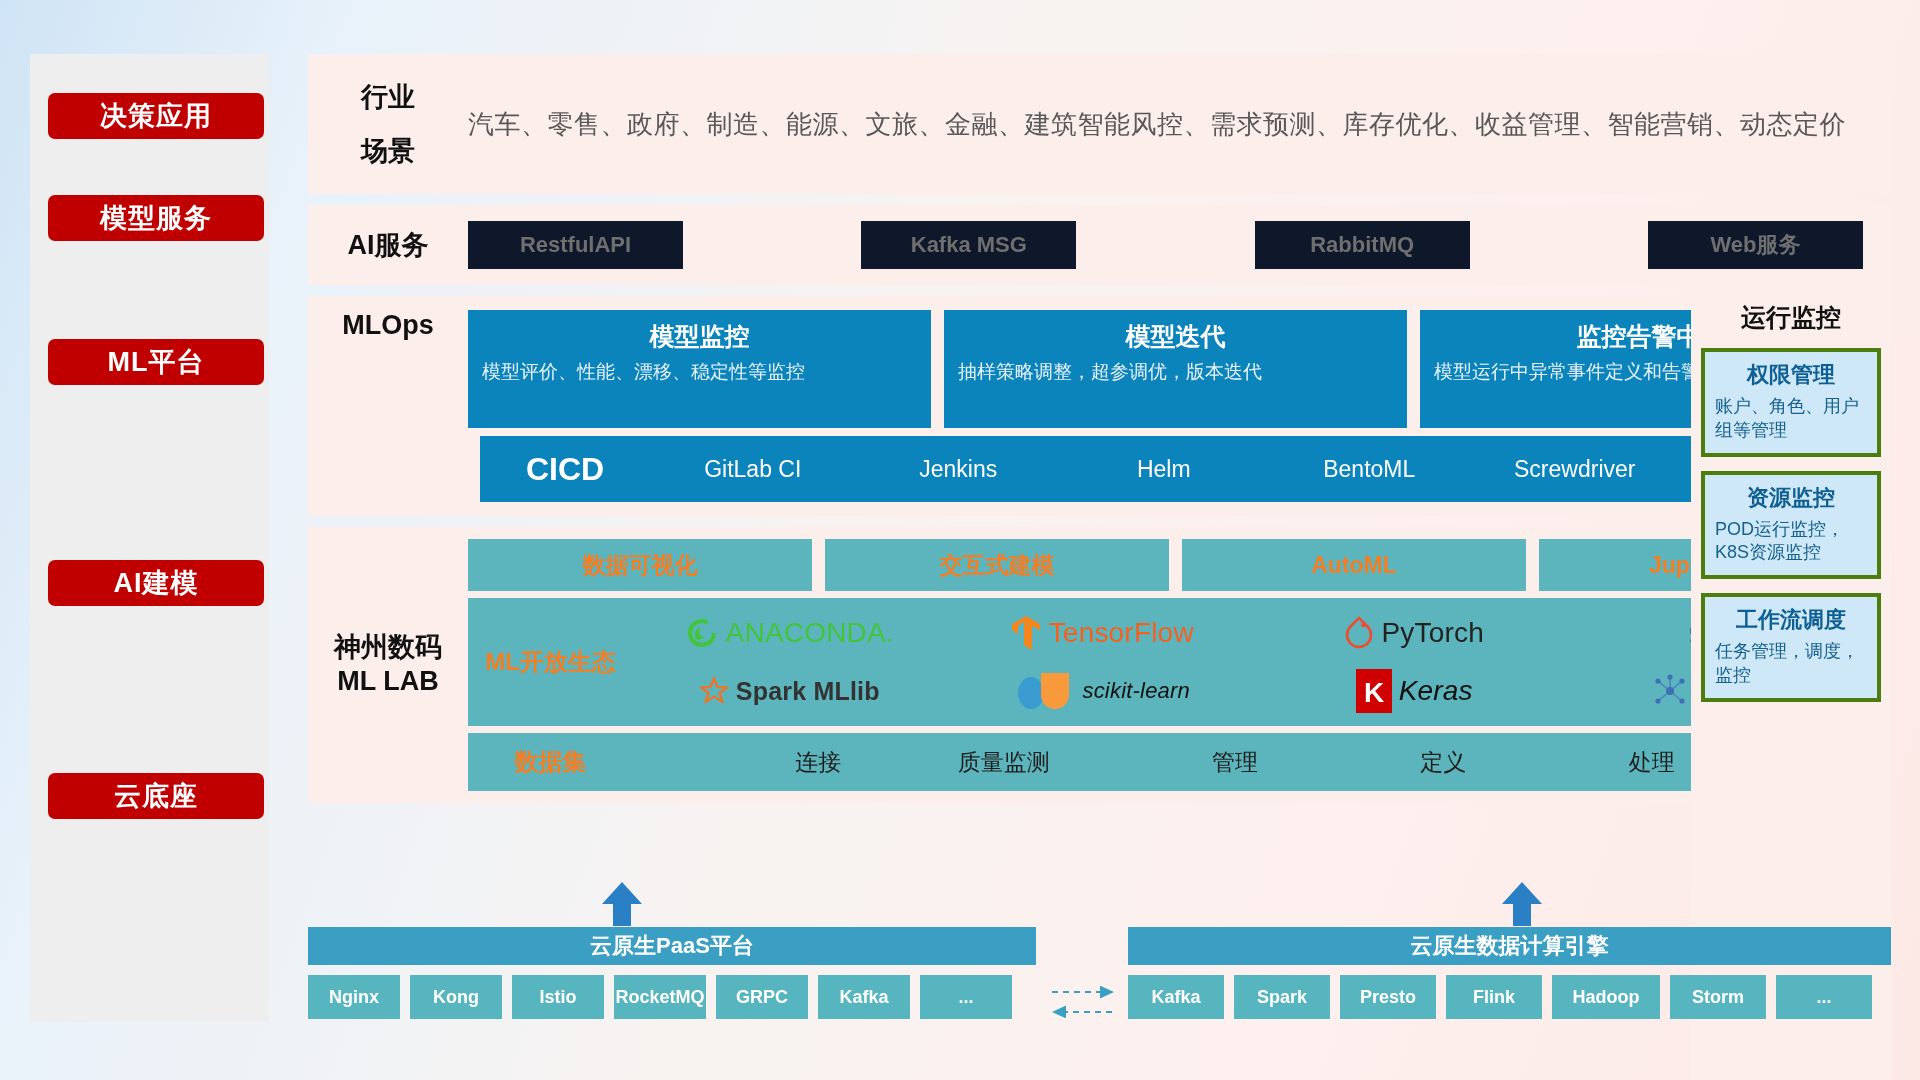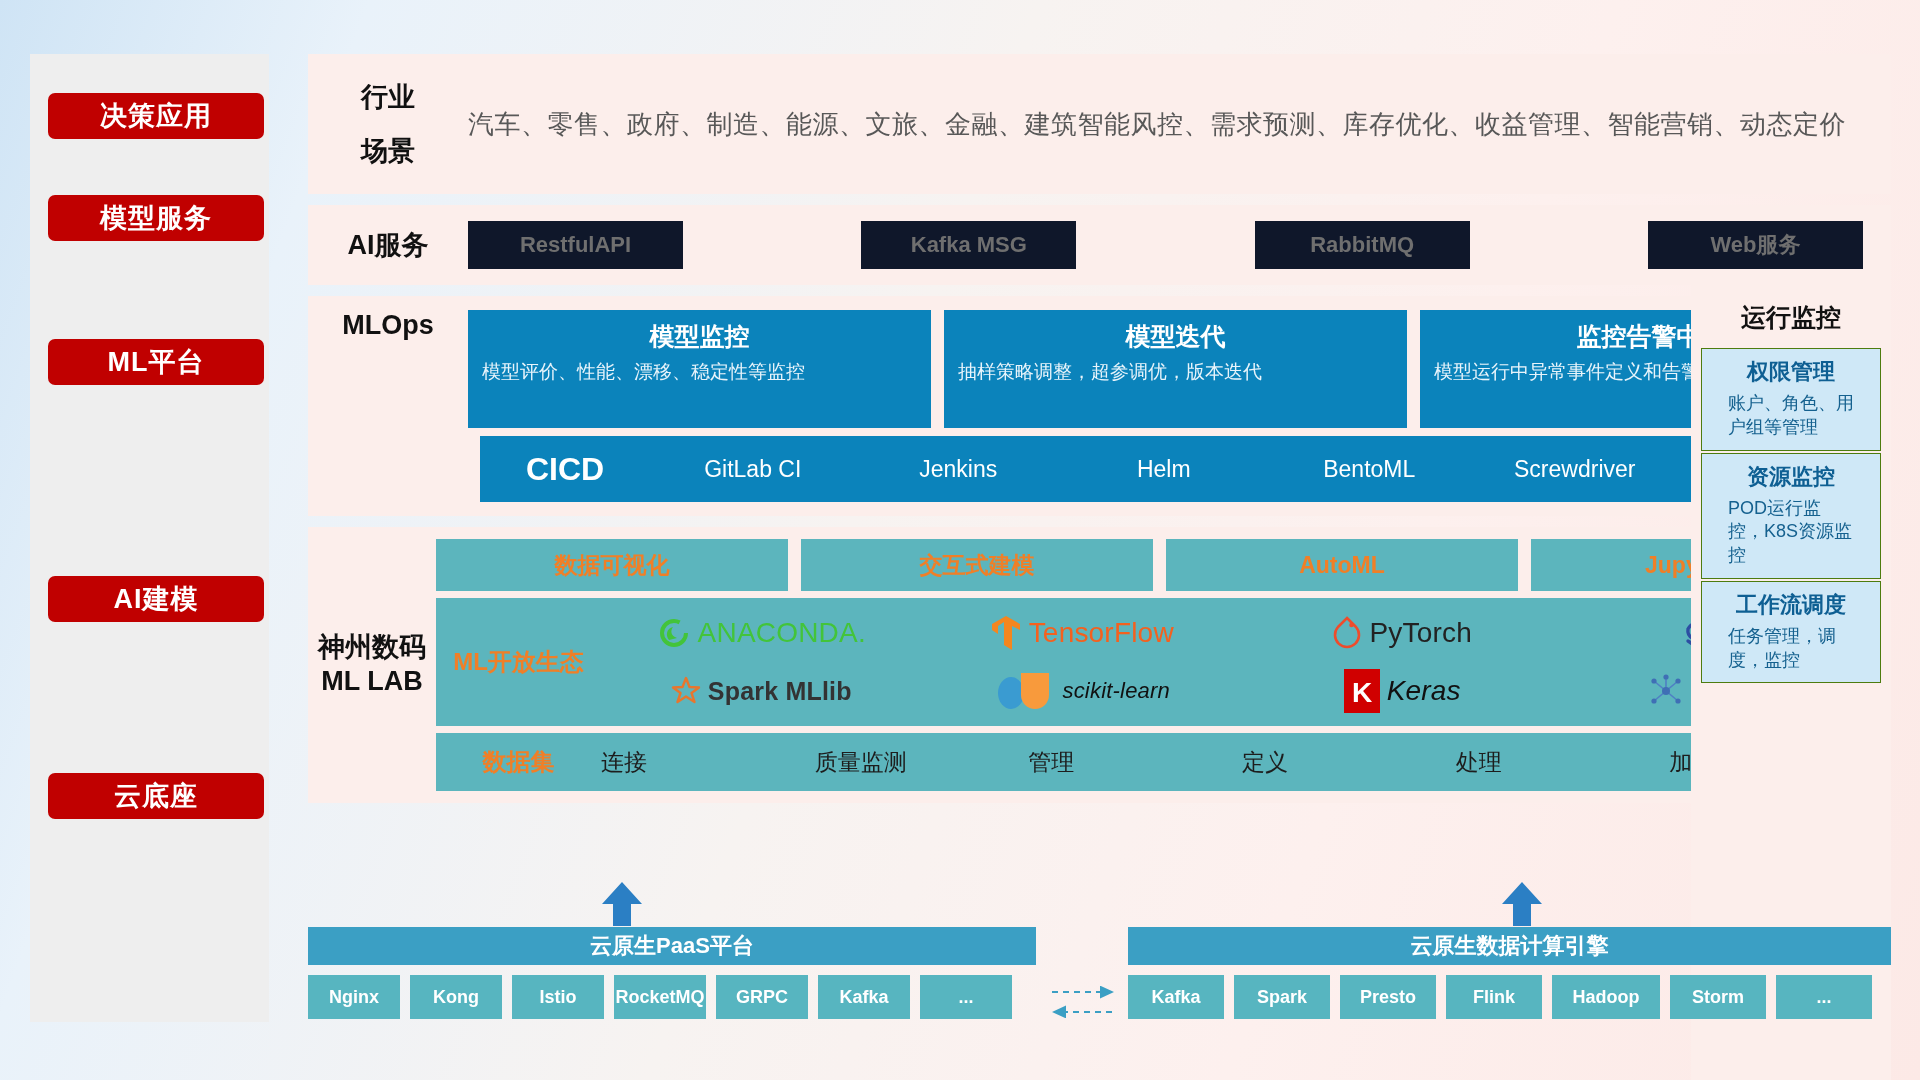--- a/index.html
+++ b/index.html
@@ -69,49 +69,49 @@
     overflow: hidden; max-height: 30px;
   }
 
   
   #side-monitor {
     width: 200px; background: #fceeeb; display: flex; flex-direction: column;
     align-items: center; padding: 12px 10px;
   }
   #side-monitor .side-title { font-size: 25px; font-weight: bold; color: #111; margin: 4px 0 14px; }
   .side-card {
-    width: 100%; background: #cfe8f7; border: 1px solid #4d7c0f; margin-bottom: 2px;
-    padding: 8px 26px 10px;
+    width: 100%; background: #cfe8f7; border: 4px solid #4d7c0f; margin-bottom: 14px;
+    padding: 8px 10px 10px;
   }
   .side-card h4 { font-size: 22px; font-weight: bold; color: #0e5f93; text-align: center; margin-bottom: 5px; }
   .side-card p { font-size: 18px; color: #15618f; line-height: 1.32; }
 
   
   #row-model { display: flex; gap: 11px; }
   #band-model { flex: 1; padding: 12px 0; display: flex; align-items: stretch; }
   .model-label {
-    width: 128px; flex: none; font-size: 27px; font-weight: bold; color: #111;
+    width: 160px; flex: none; font-size: 27px; font-weight: bold; color: #111;
     display: flex; flex-direction: column; align-items: center; justify-content: center;
     line-height: 1.25; text-align: center;
   }
   .model-right { flex: 1; display: flex; flex-direction: column; gap: 7px; padding-right: 8px; }
   .tool-row { display: flex; gap: 13px; }
   .tool-chip {
     flex: 1; background: #5cb5bd; color: #f07f27; font-weight: bold; font-size: 23px;
     height: 52px; display: flex; align-items: center; justify-content: center;
   }
   .eco-box { background: #5cb5bd; display: flex; align-items: center; padding: 6px 0; min-height: 125px; }
   .eco-label { width: 165px; flex: none; color: #f07f27; font-weight: bold; font-size: 24px; text-align: center; }
   .eco-logos { flex: 1; display: grid; grid-template-columns: repeat(4, 1fr); align-items: center; }
   .logo { display: flex; align-items: center; justify-content: center; height: 58px; gap: 7px; }
   .logo-text { font-size: 28px; letter-spacing: .2px; }
   .ds-row { background: #5cb5bd; height: 58px; display: flex; align-items: center; }
   .ds-label { width: 165px; flex: none; color: #f07f27; font-weight: bold; font-size: 24px; text-align: center; }
   .ds-items { flex: 1; display: flex; }
-  .ds-item { flex: 1; text-align: left; font-size: 23px; color: #1d1d1d; }
+  .ds-item { flex: 1; text-align: right; font-size: 23px; color: #1d1d1d; }
 
   
   #cloud-area { position: absolute; left: 308px; top: 880px; width: 1583px; height: 145px; }
   .cloud-title {
     position: absolute; height: 38px; background: #3b9fc4; color: #fff;
     display: flex; align-items: center; justify-content: center;
     font-size: 22px; font-weight: bold;
   }
   #cloud-title-paas { left: 0px; top: 47px; width: 728px; }
   #cloud-title-data { left: 820px; top: 47px; width: 763px; }
@@ -126,21 +126,21 @@
   .arrow-shape { position: absolute; }
   .dashed-link { position: absolute; left: 742px; top: 104px; width: 66px; height: 36px; }
 </style>
 </head>
 <body>
 
 <div id="left-rail"></div>
 <div class="stage-pill" style="top:93px">决策应用</div>
 <div class="stage-pill" style="top:195px">模型服务</div>
 <div class="stage-pill" style="top:339px">ML平台</div>
-<div class="stage-pill" style="top:576px">AI建模</div>
+<div class="stage-pill" style="top:560px">AI建模</div>
 <div class="stage-pill" style="top:773px">云底座</div>
 
 <div id="main">
 
   <div class="band" id="band-apps">
     <div style="display:flex;flex-direction:column;justify-content:center;">
       <div class="kv-line">
         <div class="row-label">行业</div>
       </div>
       <div class="kv-line">

